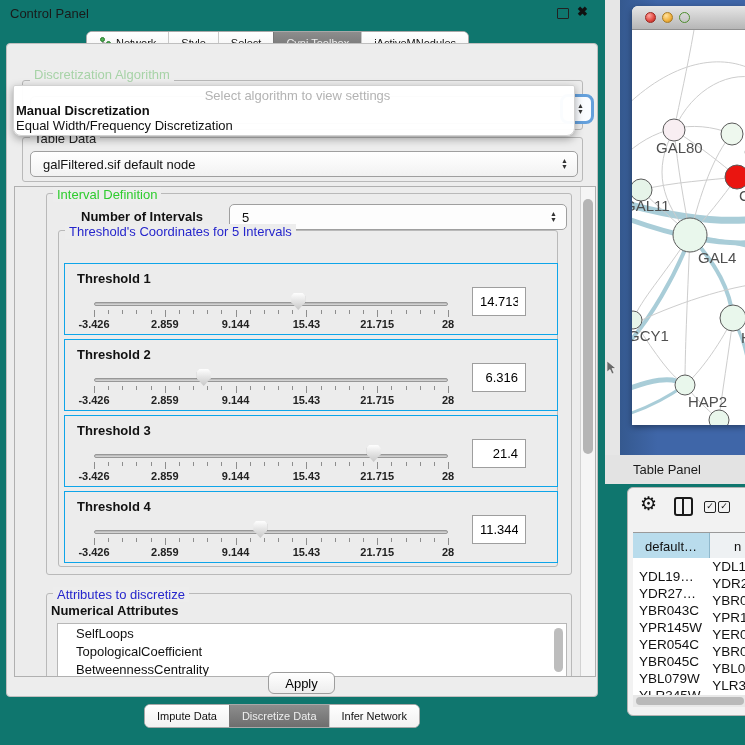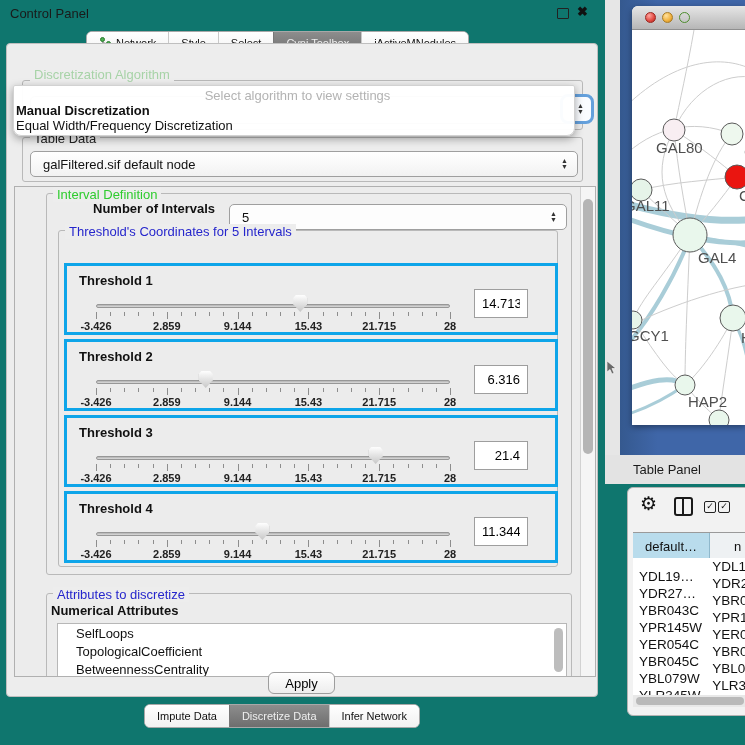--- a/index.html
+++ b/index.html
@@ -41,21 +41,21 @@
   .popup-item{position:absolute;left:2px;font-size:13px;white-space:nowrap;}
 
   
   .scrollpane{position:absolute;left:14px;top:186px;width:582px;height:491px;border:1px solid #b0b0b0;background:#ececec;overflow:hidden;box-sizing:border-box;}
   .vscroll{position:absolute;right:0;top:0;width:15px;height:100%;background:#f5f5f5;border-left:1px solid #d2d2d2;box-sizing:border-box;}
   .vscroll .vthumb{position:absolute;left:2px;top:12px;width:10px;height:255px;background:#b5b5b5;border-radius:5px;}
 
   .field-label{position:absolute;font-weight:bold;font-size:13px;white-space:nowrap;}
 
   
-  .tbox{position:absolute;left:49px;width:494px;height:72px;border:3px solid #0ea5e9;background:#ececec;box-sizing:border-box;}
+  .tbox{position:absolute;left:49px;width:494px;height:72px;border:1px solid #0ea5e9;background:#ececec;box-sizing:border-box;}
   .tbox .tname{position:absolute;left:12px;top:7px;font-weight:bold;font-size:13px;}
   .tbox .track{position:absolute;left:29px;top:38px;width:354px;height:4px;background:linear-gradient(#b2b2b2,#dcdcdc);border:1px solid #979797;border-radius:3px;box-sizing:border-box;}
   .tbox .thumb{position:absolute;top:29px;width:14px;height:17px;background:linear-gradient(#fefefe,#c7c7c7);clip-path:polygon(18% 0,82% 0,100% 18%,100% 55%,50% 100%,0 55%,0 18%);filter:drop-shadow(0 1px 1px rgba(0,0,0,0.45));z-index:2;}
   .tick{position:absolute;top:46px;width:1px;height:4px;background:#8d8d8d;}
   .tick.major{height:7px;}
   .tick-label{position:absolute;top:54px;width:56px;text-align:center;font-size:11px;font-weight:bold;color:#222;}
   .value-box{position:absolute;left:407px;top:23px;width:54px;height:29px;background:#fff;border:1px solid #9e9e9e;font-size:13px;font-family:inherit;text-align:right;padding:0 7px;box-sizing:border-box;}
 
   
   .attr-list{position:absolute;left:42px;top:436px;width:510px;height:80px;background:#fff;border:1px solid #b7b7b7;box-sizing:border-box;overflow:hidden;}
@@ -159,21 +159,21 @@
         <span>▲</span>
         <span>▼</span>
       </span>
   </div>
 
   <div class="scrollpane">
 
     <div class="group" style="left:31px;top:6px;width:526px;height:382px;"></div>
     <div class="group-label lbl-green" style="left:38px;top:0;">Interval Definition</div>
 
-    <div class="field-label" style="left:66px;top:14px;margin-left:12px;">Number of Intervals</div>
+    <div class="field-label" style="left:66px;top:22px;">Number of Intervals</div>
     <div class="combo" style="left:214px;top:17px;width:338px;height:26px;background:#fdfdfd;">
       <span>5</span>
       <span class="stepper">
           <span>▲</span>
           <span>▼</span>
         </span>
     </div>
 
     <div class="group" style="left:43px;top:43px;width:500px;height:337px;"></div>
     <div class="group-label lbl-blue" style="left:50px;top:37px;">Threshold's Coordinates for 5 Intervals</div>

